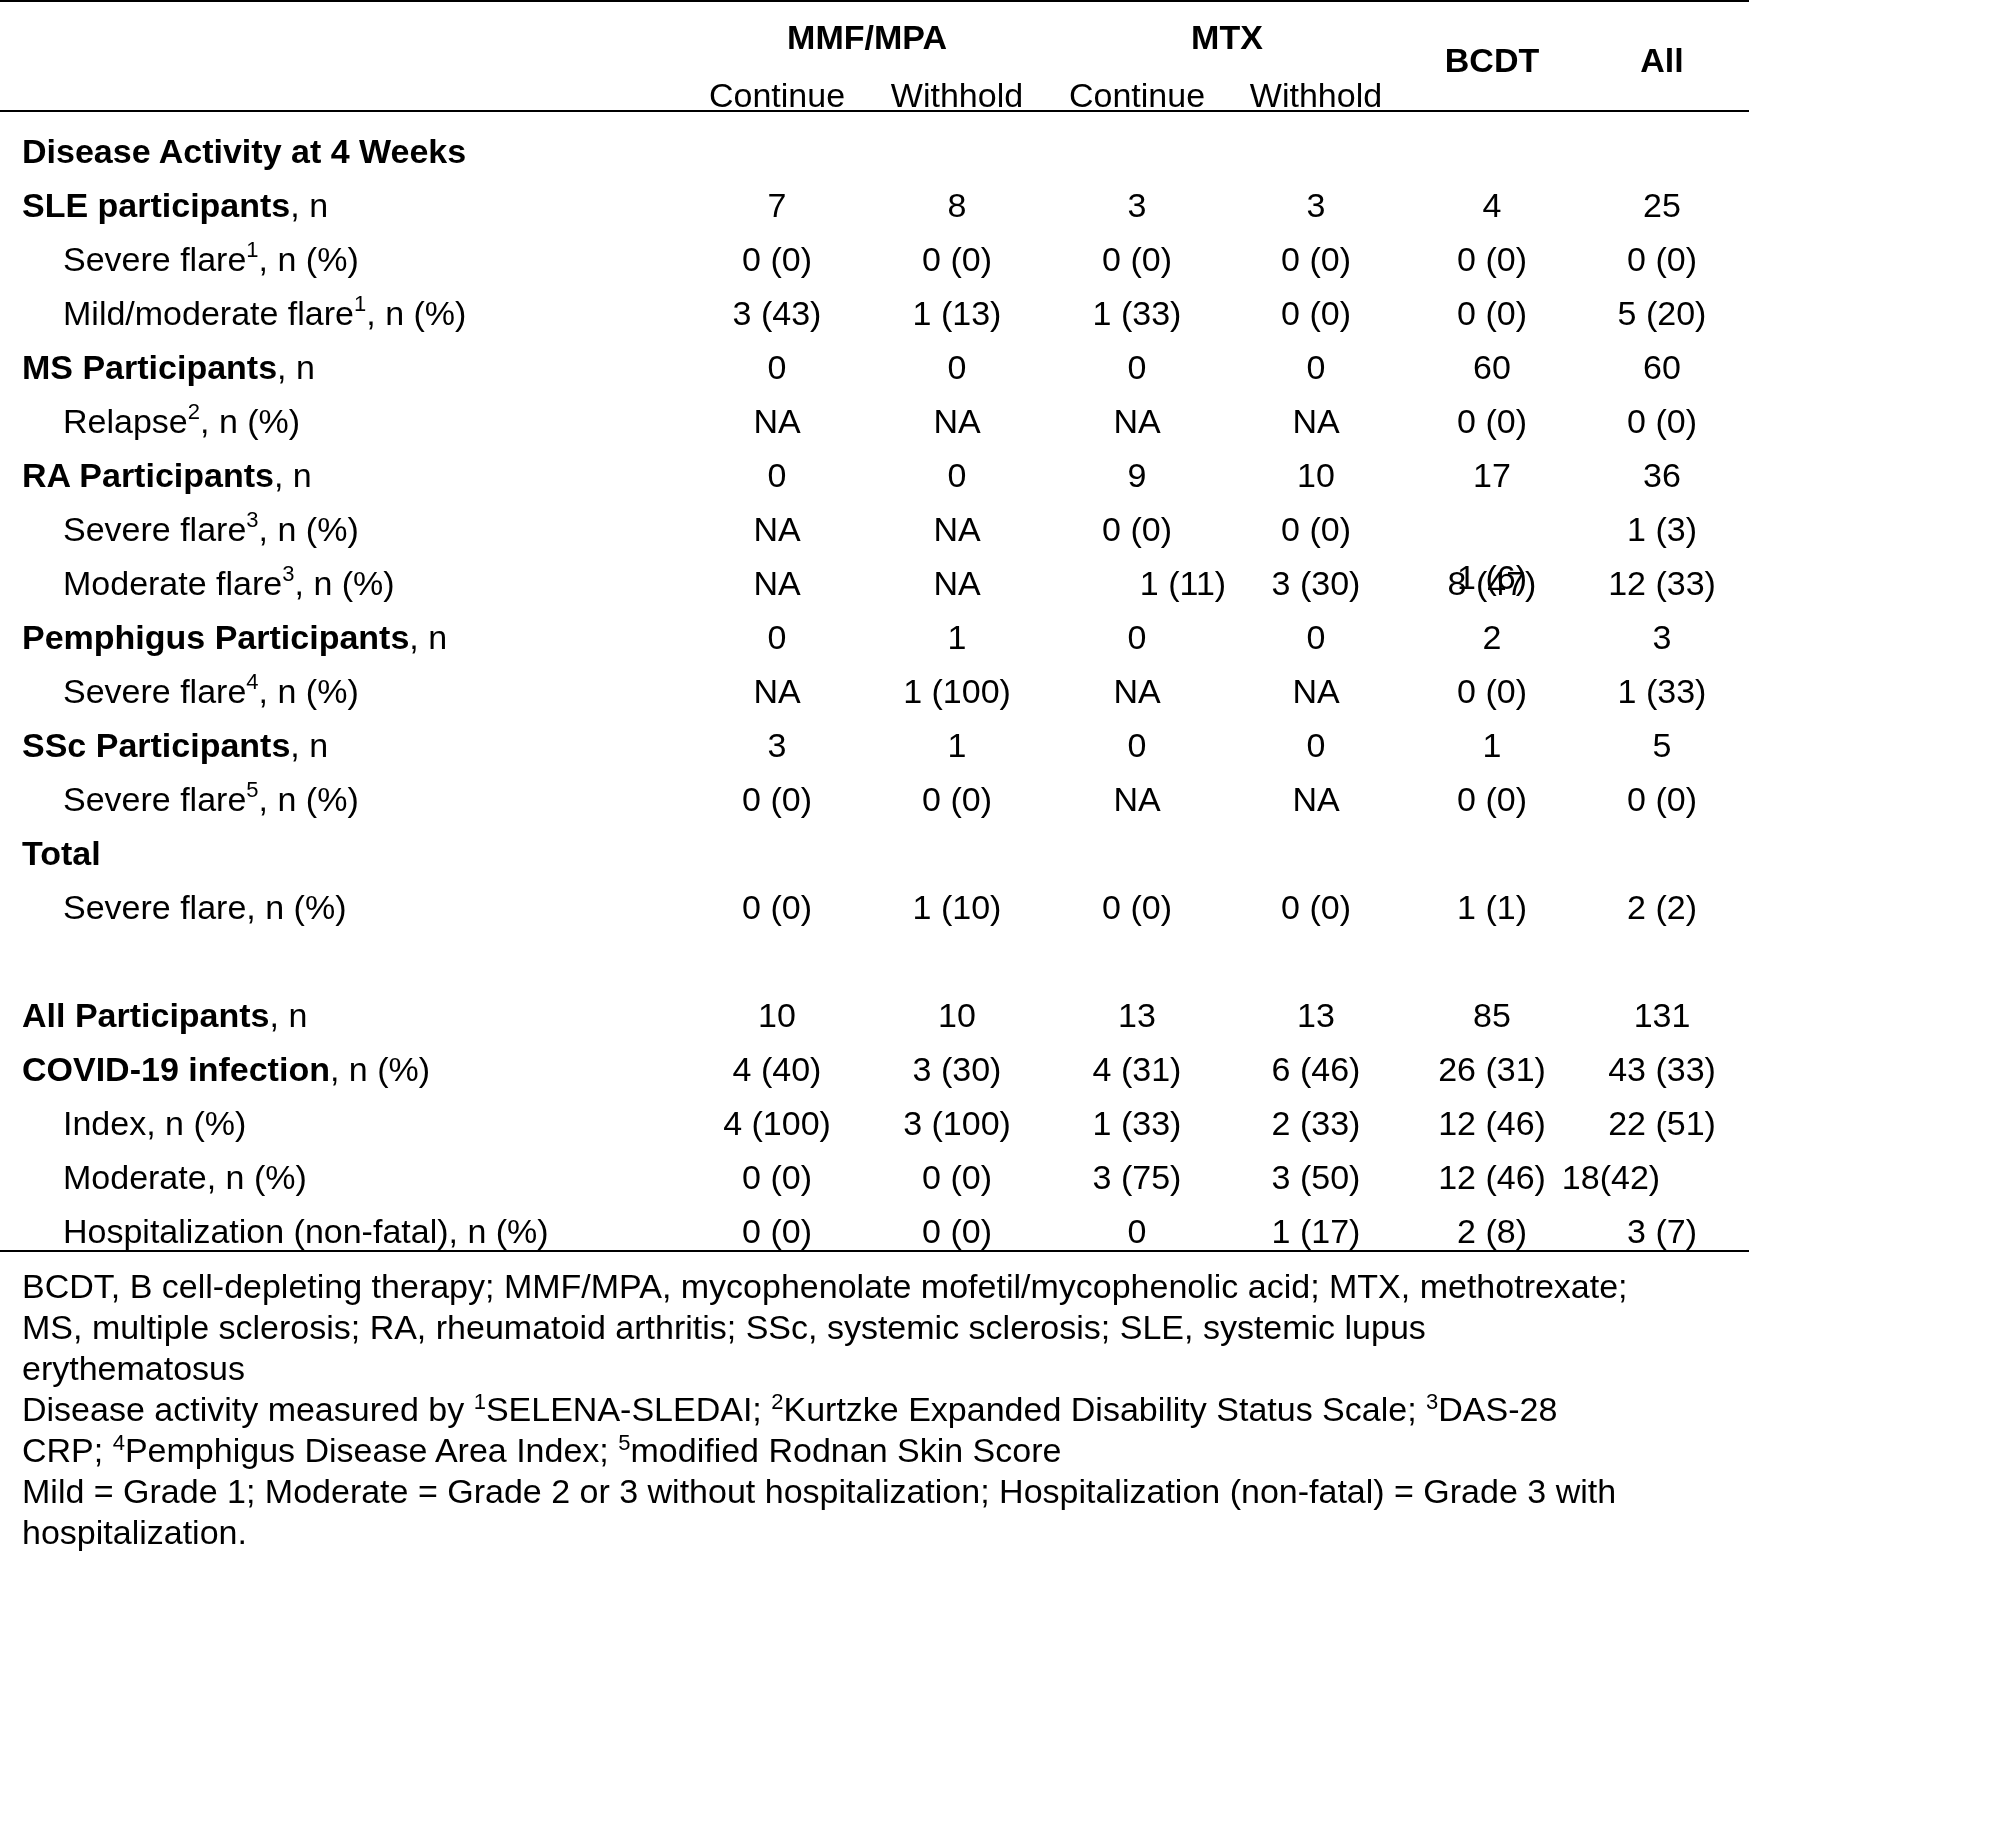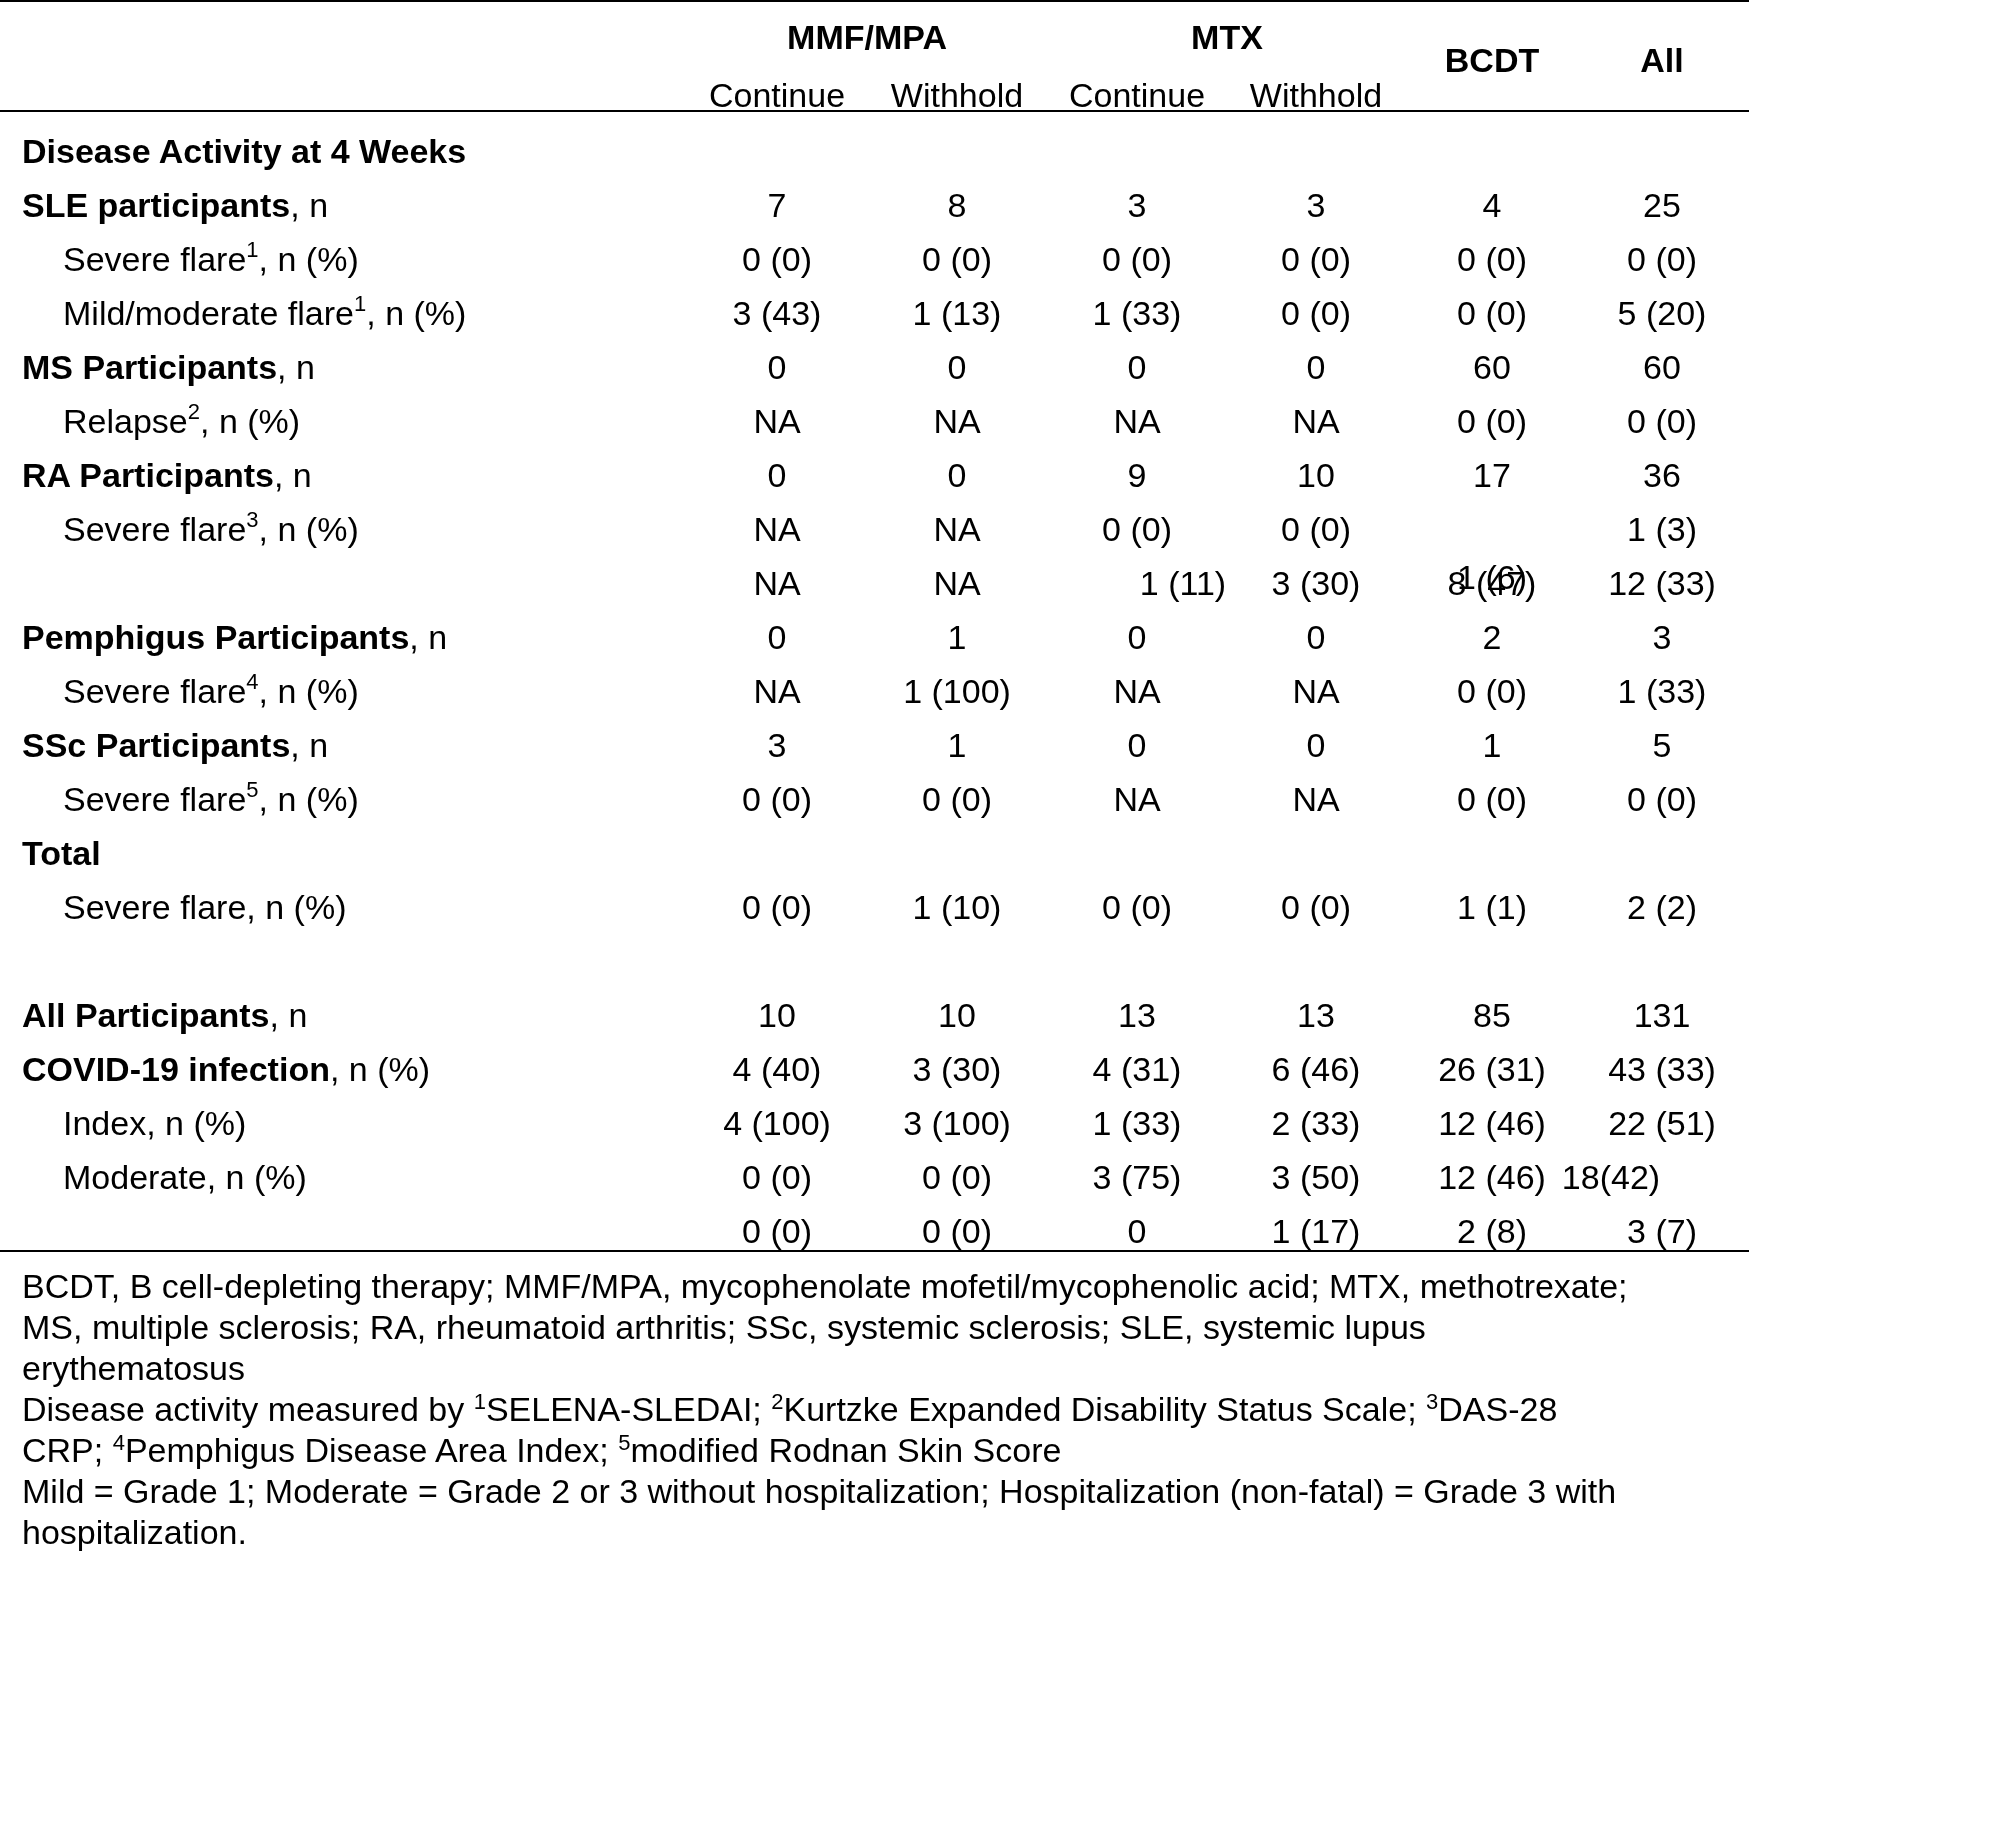--- a/index.html
+++ b/index.html
@@ -174,20 +174,21 @@
       <div class="row indent">
         <span class="label"><span>Severe flare</span><sup>3</sup><span>, n (%)</span></span>
         <span class="cell" style="left: 777px;">NA</span>
         <span class="cell" style="left: 957px;">NA</span>
         <span class="cell" style="left: 1137px;">0 (0)</span>
         <span class="cell" style="left: 1316px;">0 (0)</span>
         <span class="cell" style="left: 1492px; margin-top: 48px;">1 (6)</span>
         <span class="cell" style="left: 1662px;">1 (3)</span>
       </div>
       <div class="row indent">
+        <span class="label"><span>Moderate flare</span><sup>3</sup><span>, n (%)</span></span>
         <span class="cell" style="left: 777px;">NA</span>
         <span class="cell" style="left: 957px;">NA</span>
         <span class="cell" style="left: 1137px; margin-left: 46px;">1 (11)</span>
         <span class="cell" style="left: 1316px;">3 (30)</span>
         <span class="cell" style="left: 1492px;">8 (47)</span>
         <span class="cell" style="left: 1662px;">12 (33)</span>
       </div>
       <div class="row">
         <span class="label"><span class="bold">Pemphigus Participants</span><span>, n</span></span>
         <span class="cell" style="left: 777px;">0</span>
@@ -267,20 +268,21 @@
       <div class="row indent">
         <span class="label"><span>Moderate</span><span>, n (%)</span></span>
         <span class="cell" style="left: 777px;">0 (0)</span>
         <span class="cell" style="left: 957px;">0 (0)</span>
         <span class="cell" style="left: 1137px;">3 (75)</span>
         <span class="cell" style="left: 1316px;">3 (50)</span>
         <span class="cell" style="left: 1492px;">12 (46)</span>
         <span class="cell" style="left: 1611px;">18(42)</span>
       </div>
       <div class="row indent">
+        <span class="label"><span>Hospitalization (non-fatal)</span><span>, n (%)</span></span>
         <span class="cell" style="left: 777px;">0 (0)</span>
         <span class="cell" style="left: 957px;">0 (0)</span>
         <span class="cell" style="left: 1137px;">0</span>
         <span class="cell" style="left: 1316px;">1 (17)</span>
         <span class="cell" style="left: 1492px;">2 (8)</span>
         <span class="cell" style="left: 1662px;">3 (7)</span>
       </div>
     </div>
 
   <div class="rule bottom"></div>

